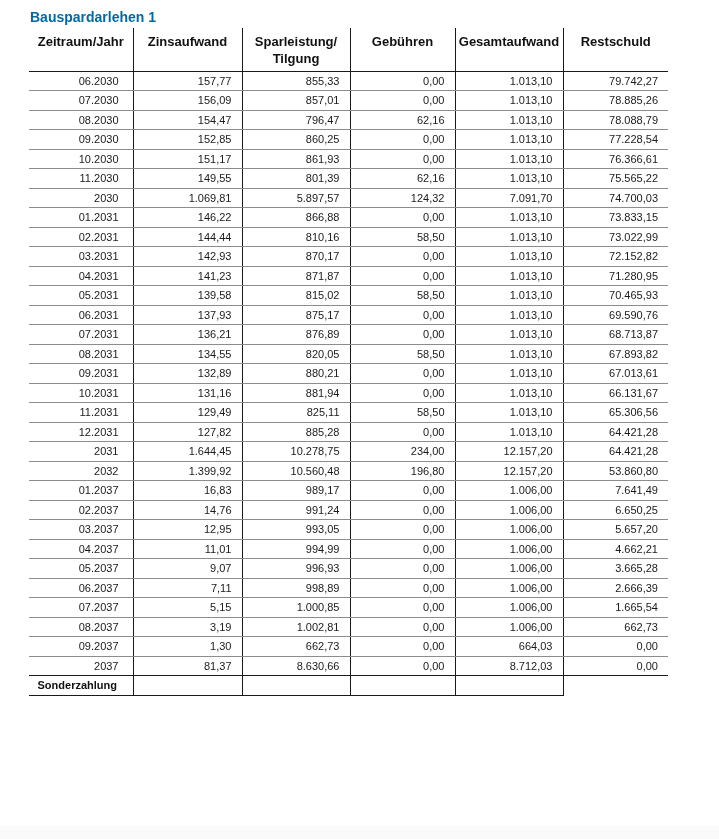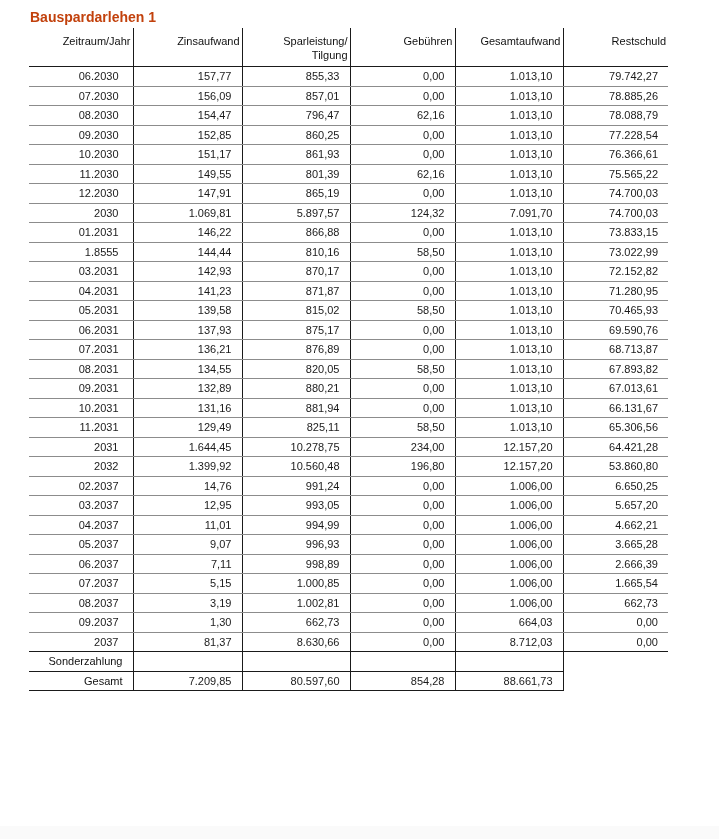--- a/index.html
+++ b/index.html
@@ -14,44 +14,44 @@
     overflow: hidden;
     font-family: "Liberation Sans", sans-serif;
     color: #1a1a1a;
   }
   .doc-title {
     position: absolute;
     left: 30px;
     top: 9px;
     font-size: 14px;
     font-weight: bold;
-    color: #c2410c;
+    color: #0369a1;
     white-space: nowrap;
   }
   table.loan-table {
     position: absolute;
     left: 29px;
     top: 28px;
     width: 639px;
     border-collapse: collapse;
     table-layout: fixed;
     font-size: 11px;
     color: #1a1a1a;
   }
   .loan-table col.c1 { width: 104px; }
   .loan-table col.c2 { width: 109px; }
   .loan-table col.c3 { width: 108px; }
   .loan-table col.c4 { width: 105px; }
   .loan-table col.c5 { width: 108px; }
   .loan-table col.c6 { width: 105px; }
 
   .loan-table th {
-    font-size: 11px;
-    font-weight: normal;
-    text-align: right;
+    font-size: 13px;
+    font-weight: bold;
+    text-align: center;
     vertical-align: top;
     padding: 6px 2px 3px 2px;
     height: 29px;
     box-sizing: content-box;
     border-bottom: 1.5px solid #1a1a1a;
     white-space: pre-line;
     line-height: 1.3;
     color: #111111;
   }
   .loan-table th:not(:last-child),
@@ -71,22 +71,22 @@
     padding-right: 14px;
   }
   .loan-table tbody tr:last-child td {
     border-bottom: 1px solid #1a1a1a;
     margin-top: 44px;
   }
   .loan-table tr.footer-row td {
     border-bottom: 1px solid #1a1a1a;
   }
   .loan-table tr.footer-row td.row-label {
-    text-align: right;
-    font-weight: normal;
+    text-align: center;
+    font-weight: bold;
     padding-left: 3px;
     color: #111111;
   }
   .loan-table tr.footer-row td.open-cell {
     border-bottom: none;
   }
   .bottom-strip {
     position: absolute;
     left: 0;
     bottom: 0;
@@ -163,45 +163,37 @@
       </tr>
       <tr>
         <td class="period">11.2030</td>
         <td class="value">149,55</td>
         <td class="value">801,39</td>
         <td class="value">62,16</td>
         <td class="value">1.013,10</td>
         <td class="value">75.565,22</td>
       </tr>
       <tr>
-        <td class="period">12.2030</td>
-        <td class="value">147,91</td>
-        <td class="value">865,19</td>
-        <td class="value">0,00</td>
-        <td class="value">1.013,10</td>
-        <td class="value">74.700,03</td>
-      </tr>
-      <tr>
         <td class="period">2030</td>
         <td class="value">1.069,81</td>
         <td class="value">5.897,57</td>
         <td class="value">124,32</td>
         <td class="value">7.091,70</td>
         <td class="value">74.700,03</td>
       </tr>
       <tr>
         <td class="period">01.2031</td>
         <td class="value">146,22</td>
         <td class="value">866,88</td>
         <td class="value">0,00</td>
         <td class="value">1.013,10</td>
         <td class="value">73.833,15</td>
       </tr>
       <tr>
-        <td class="period">1.8555</td>
+        <td class="period">02.2031</td>
         <td class="value">144,44</td>
         <td class="value">810,16</td>
         <td class="value">58,50</td>
         <td class="value">1.013,10</td>
         <td class="value">73.022,99</td>
       </tr>
       <tr>
         <td class="period">03.2031</td>
         <td class="value">142,93</td>
         <td class="value">870,17</td>
@@ -265,36 +257,52 @@
         <td class="value">1.013,10</td>
         <td class="value">66.131,67</td>
       </tr>
       <tr>
         <td class="period">11.2031</td>
         <td class="value">129,49</td>
         <td class="value">825,11</td>
         <td class="value">58,50</td>
         <td class="value">1.013,10</td>
         <td class="value">65.306,56</td>
+      </tr>
+      <tr>
+        <td class="period">12.2031</td>
+        <td class="value">127,82</td>
+        <td class="value">885,28</td>
+        <td class="value">0,00</td>
+        <td class="value">1.013,10</td>
+        <td class="value">64.421,28</td>
       </tr>
       <tr>
         <td class="period">2031</td>
         <td class="value">1.644,45</td>
         <td class="value">10.278,75</td>
         <td class="value">234,00</td>
         <td class="value">12.157,20</td>
         <td class="value">64.421,28</td>
       </tr>
       <tr>
         <td class="period">2032</td>
         <td class="value">1.399,92</td>
         <td class="value">10.560,48</td>
         <td class="value">196,80</td>
         <td class="value">12.157,20</td>
         <td class="value">53.860,80</td>
+      </tr>
+      <tr>
+        <td class="period">01.2037</td>
+        <td class="value">16,83</td>
+        <td class="value">989,17</td>
+        <td class="value">0,00</td>
+        <td class="value">1.006,00</td>
+        <td class="value">7.641,49</td>
       </tr>
       <tr>
         <td class="period">02.2037</td>
         <td class="value">14,76</td>
         <td class="value">991,24</td>
         <td class="value">0,00</td>
         <td class="value">1.006,00</td>
         <td class="value">6.650,25</td>
       </tr>
       <tr>
@@ -364,24 +372,16 @@
     </tbody>
   <tfoot>
       <tr class="footer-row">
         <td class="row-label">Sonderzahlung</td>
         <td class="value"></td>
         <td class="value"></td>
         <td class="value"></td>
         <td class="value"></td>
         <td class="value open-cell"></td>
       </tr>
-      <tr class="footer-row">
-        <td class="row-label">Gesamt</td>
-        <td class="value">7.209,85</td>
-        <td class="value">80.597,60</td>
-        <td class="value">854,28</td>
-        <td class="value">88.661,73</td>
-        <td class="value open-cell"></td>
-      </tr>
     </tfoot>
 </table>
 
 <div class="bottom-strip"></div>
 
 </body></html>

